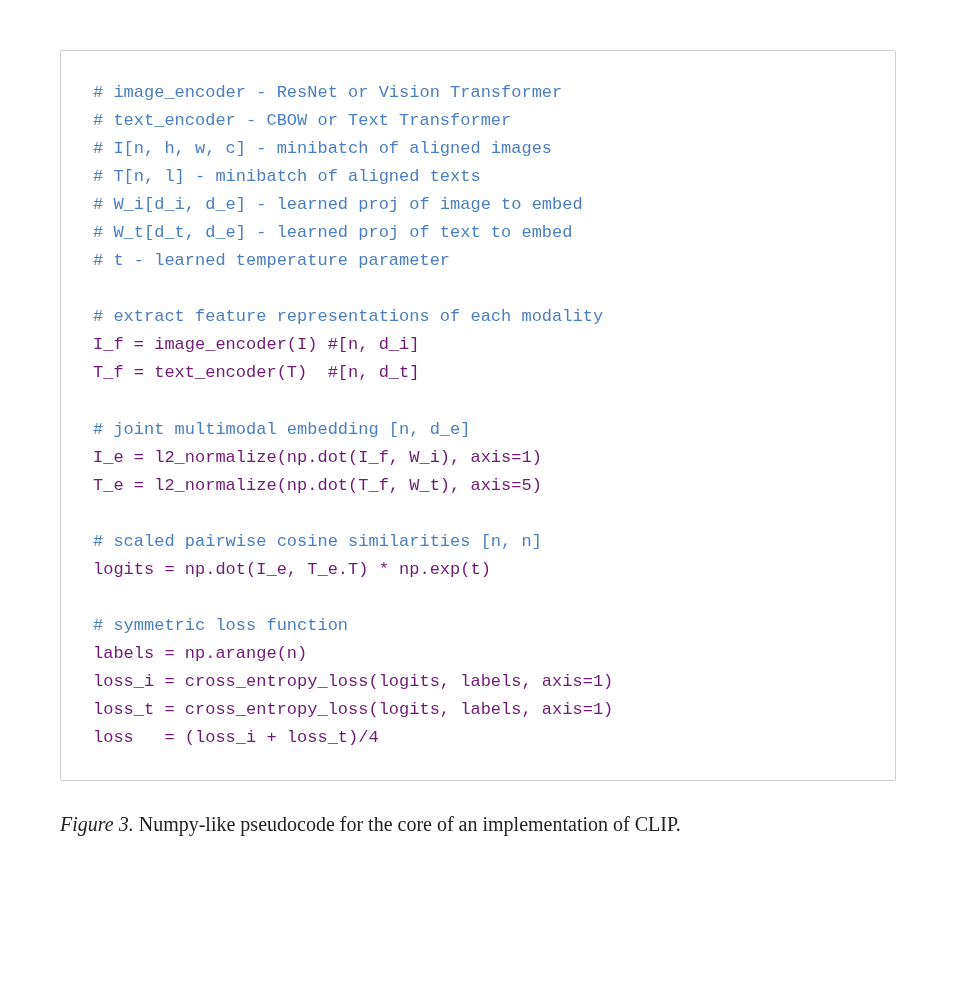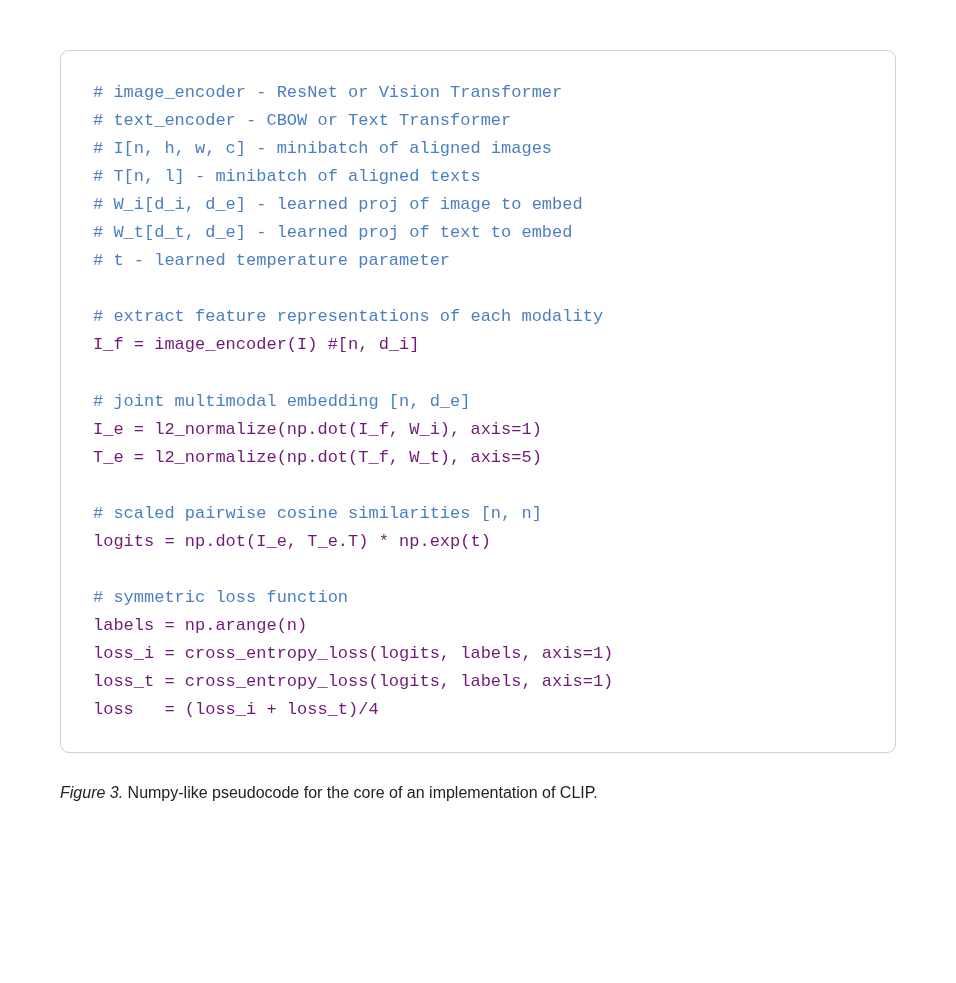--- a/index.html
+++ b/index.html
@@ -21,21 +21,21 @@
 
     .container {
       width: 916px;
       background: #ffffff;
       padding: 30px 40px;
     }
 
     .code-block {
       background: #ffffff;
       border: 1px solid #d0d0d0;
-      border-radius: 9px;
+      border-radius: 2px;
       padding: 28px 32px;
       margin-bottom: 28px;
       font-family: 'Courier New', Courier, monospace;
       font-size: 17px;
       line-height: 1.65;
       color: #1a1a2e;
     }
 
     .comment {
       color: #4a7fc1;
@@ -44,22 +44,22 @@
     .code-line {
       color: #701a75;
       white-space: pre;
     }
 
     .empty-line {
       height: 1.65em;
     }
 
     .caption {
-      font-family: Liberation Sans, sans-serif;
-      font-size: 16px;
+      font-family: Liberation Serif, serif;
+      font-size: 20px;
       line-height: 1.55;
       color: #222222;
       margin-top: 10px;
     }
 
     .caption-figure {
       font-style: italic;
     }
   </style>
 </head>
@@ -70,20 +70,21 @@
   <div class="comment"># image_encoder - ResNet or Vision Transformer</div>
       <div class="comment"># text_encoder  - CBOW or Text Transformer</div>
       <div class="comment"># I[n, h, w, c] - minibatch of aligned images</div>
       <div class="comment"># T[n, l]        - minibatch of aligned texts</div>
       <div class="comment"># W_i[d_i, d_e] - learned proj of image to embed</div>
       <div class="comment"># W_t[d_t, d_e] - learned proj of text to embed</div>
       <div class="comment"># t              - learned temperature parameter</div>
       <div class="empty-line"></div>
       <div class="comment"># extract feature representations of each modality</div>
       <div class="code-line">I_f = image_encoder(I) #[n, d_i]</div>
+      <div class="code-line">T_f = text_encoder(T)  #[n, d_t]</div>
       <div class="empty-line"></div>
       <div class="comment"># joint multimodal embedding [n, d_e]</div>
       <div class="code-line">I_e = l2_normalize(np.dot(I_f, W_i), axis=1)</div>
       <div class="code-line">T_e = l2_normalize(np.dot(T_f, W_t), axis=5)</div>
       <div class="empty-line"></div>
       <div class="comment"># scaled pairwise cosine similarities [n, n]</div>
       <div class="code-line">logits = np.dot(I_e, T_e.T) * np.exp(t)</div>
       <div class="empty-line"></div>
       <div class="comment"># symmetric loss function</div>
       <div class="code-line">labels = np.arange(n)</div>

